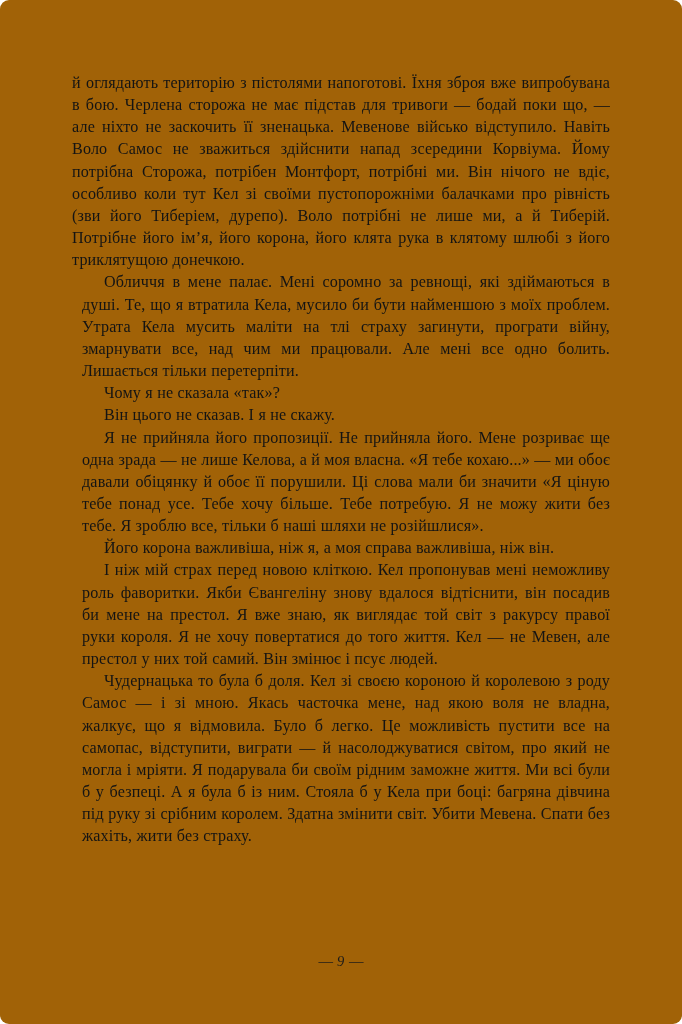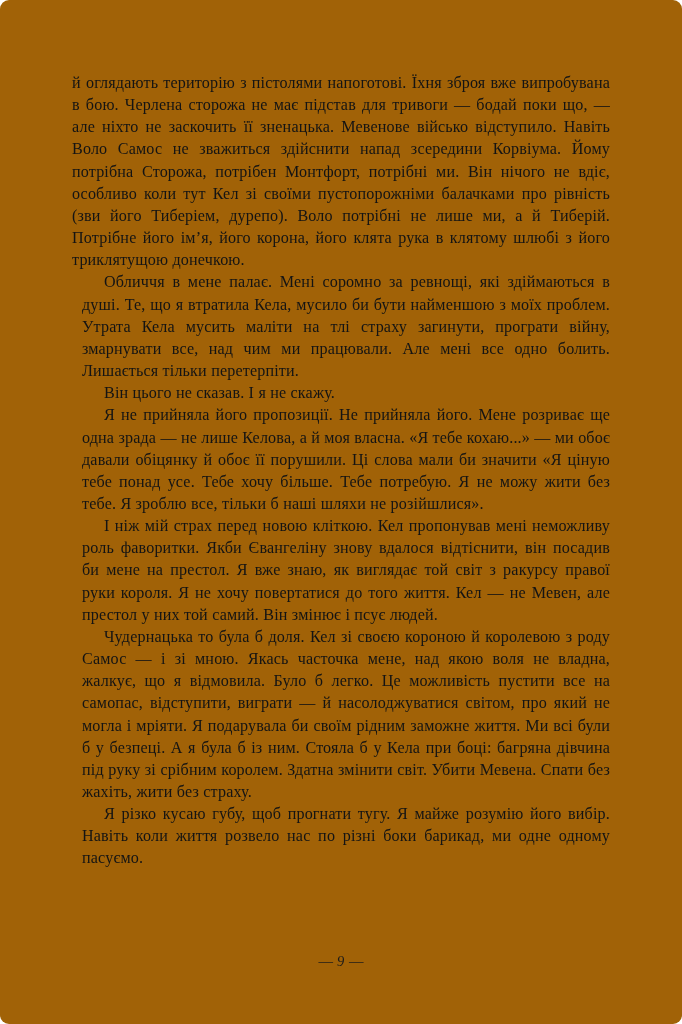--- a/index.html
+++ b/index.html
@@ -70,25 +70,26 @@
   }
 </style>
 </head>
 <body>
 
 <div class="page">
 
   <div class="text-block">
     <p class="para no-indent">й оглядають територію з пістолями напоготові. Їхня зброя вже випробувана в бою. Черлена сторожа не має підстав для тривоги — бодай поки що, — але ніхто не заскочить її зненацька. Мевенове військо відступило. Навіть Воло Самос не зважиться здійснити напад зсередини Корвіума. Йому потрібна Сторожа, потрібен Монтфорт, потрібні ми. Він нічого не вдіє, особливо коли тут Кел зі своїми пустопорожніми балачками про рівність (зви його Тиберіем, дурепо). Воло потрібні не лише ми, а й Тиберій. Потрібне його ім’я, його корона, його клята рука в клятому шлюбі з його триклятущою донечкою.</p>
     <p class="para">Обличчя в мене палає. Мені соромно за ревнощі, які здіймаються в душі. Те, що я втратила Кела, мусило би бути найменшою з моїх проблем. Утрата Кела мусить маліти на тлі страху загинути, програти війну, змарнувати все, над чим ми працювали. Але мені все одно болить. Лишається тільки перетерпіти.</p>
+    <p class="para">Чому я не сказала «так»?</p>
     <p class="para">Він цього не сказав. І я не скажу.</p>
     <p class="para">Я не прийняла його пропозиції. Не прийняла його. Мене розриває ще одна зрада — не лише Келова, а й моя власна. «Я тебе кохаю...» — ми обоє давали обіцянку й обоє її порушили. Ці слова мали би значити «Я ціную тебе понад усе. Тебе хочу більше. Тебе потребую. Я не можу жити без тебе. Я зроблю все, тільки б наші шляхи не розійшлися».</p>
+    <p class="para">Його корона важливіша, ніж я, а моя справа важливіша, ніж він.</p>
     <p class="para">І ніж мій страх перед новою кліткою. Кел пропонував мені неможливу роль фаворитки. Якби Євангеліну знову вдалося відтіснити, він посадив би мене на престол. Я вже знаю, як виглядає той світ з ракурсу правої руки короля. Я не хочу повертатися до того життя. Кел — не Мевен, але престол у них той самий. Він змінює і псує людей.</p>
     <p class="para">Чудернацька то була б доля. Кел зі своєю короною й королевою з роду Самос — і зі мною. Якась часточка мене, над якою воля не владна, жалкує, що я відмовила. Було б легко. Це можливість пустити все на самопас, відступити, виграти — й насолоджуватися світом, про який не могла і мріяти. Я подарувала би своїм рідним заможне життя. Ми всі були б у безпеці. А я була б із ним. Стояла б у Кела при боці: багряна дівчина під руку зі срібним королем. Здатна змінити світ. Убити Мевена. Спати без жахіть, жити без страху.</p>
-    <p class="para">Я різко кусаю губу, щоб прогнати тугу. Я майже розумію його вибір. Навіть коли життя розвело нас по різні боки барикад, ми одне одному пасуємо.</p>
   </div>
 
   <div class="footer">
     <span class="folio">
       <span class="rule">—</span><span class="num">9</span><span class="rule">—</span>
     </span>
   </div>
 
 </div>
 

